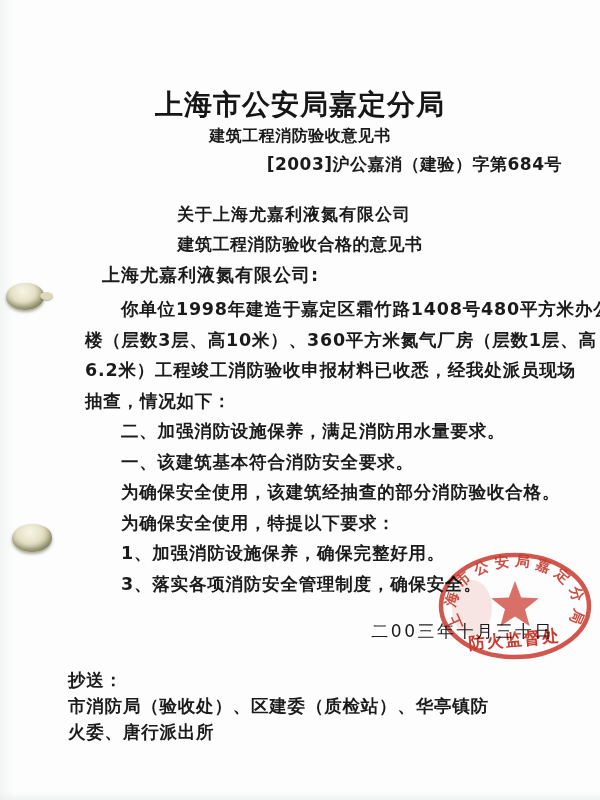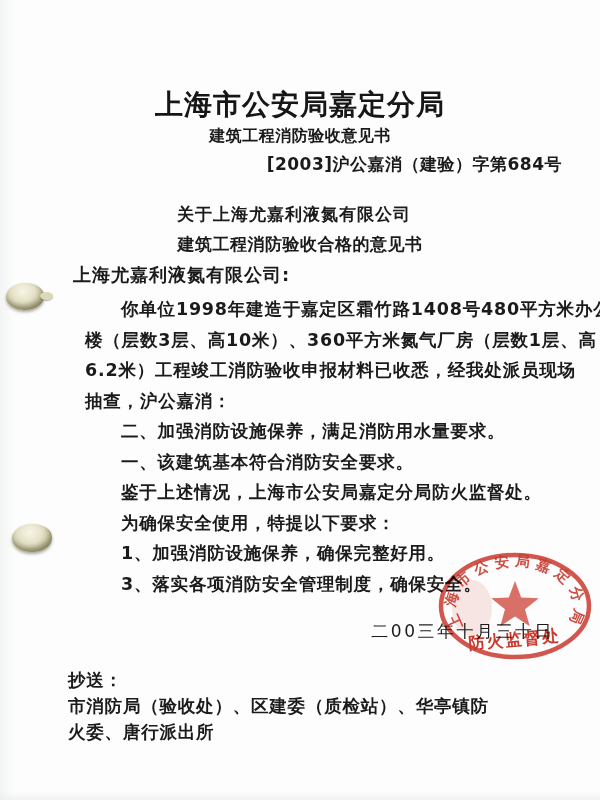--- a/index.html
+++ b/index.html
@@ -32,21 +32,21 @@
   }
   .subject1 {
     position:absolute; top:203px; left:0; right:12px;
     text-align:center; font-size:17px; font-weight:700; letter-spacing:1px;
   }
   .subject2 {
     position:absolute; top:233px; left:0; right:0;
     text-align:center; font-size:17px; font-weight:700; letter-spacing:0.5px;
   }
   .addressee {
-    position:absolute; top:263px; left:73px;
+    position:absolute; top:263px; left:102px;
     font-size:18px; font-weight:600; letter-spacing:1px;
   }
   .body-lines {
     position:absolute; top:294px; left:85px; width:482px;
     font-size:17.5px; font-weight:600; letter-spacing:0.8px;
   }
   .bline { height:30.5px; line-height:30.5px; white-space:nowrap; }
   .bline.indent { padding-left:36px; }
   .sig-org {
     position:absolute; top:592px; right:35px;
@@ -101,24 +101,24 @@
 
   <div class="subject1">关于上海尤嘉利液氮有限公司</div>
   <div class="subject2">建筑工程消防验收合格的意见书</div>
 
   <div class="addressee">上海尤嘉利液氮有限公司:</div>
 
   <div class="body-lines">
       <div class="bline indent">你单位1998年建造于嘉定区霜竹路1408号480平方米办公</div>
       <div class="bline">楼（层数3层、高10米）、360平方米氮气厂房（层数1层、高</div>
       <div class="bline">6.2米）工程竣工消防验收申报材料已收悉，经我处派员现场</div>
-      <div class="bline">抽查，沪公嘉消：</div>
+      <div class="bline">抽查，情况如下：</div>
       <div class="bline indent">二、加强消防设施保养，满足消防用水量要求。</div>
       <div class="bline indent">一、该建筑基本符合消防安全要求。</div>
-      <div class="bline indent">鉴于上述情况，上海市公安局嘉定分局防火监督处。</div>
+      <div class="bline indent">为确保安全使用，该建筑经抽查的部分消防验收合格。</div>
       <div class="bline indent">为确保安全使用，特提以下要求：</div>
       <div class="bline indent">1、加强消防设施保养，确保完整好用。</div>
       <div class="bline indent">3、落实各项消防安全管理制度，确保安全。</div>
     </div>
 
   <div class="sig-date">二00三年十月三十日</div>
 
   <div class="cc-row">
     <span class="cc-label">抄送：</span>
     <span class="cc-text">市消防局（验收处）、区建委（质检站）、华亭镇防火委、唐行派出所</span>

